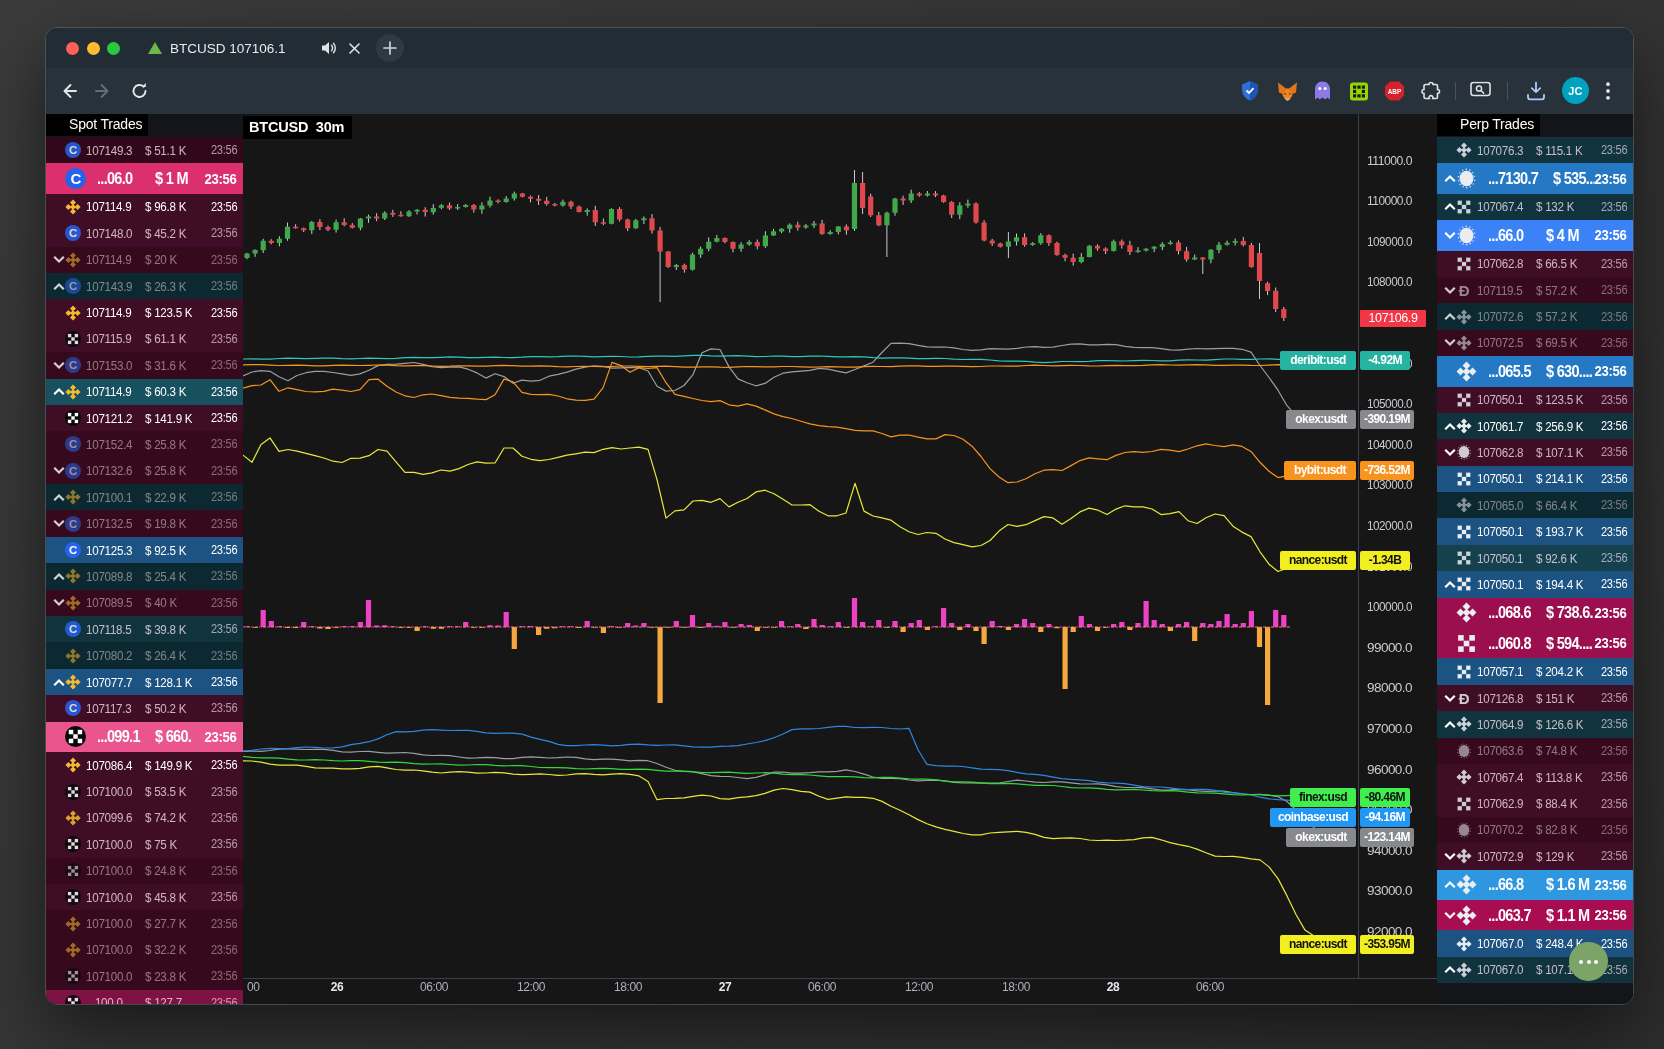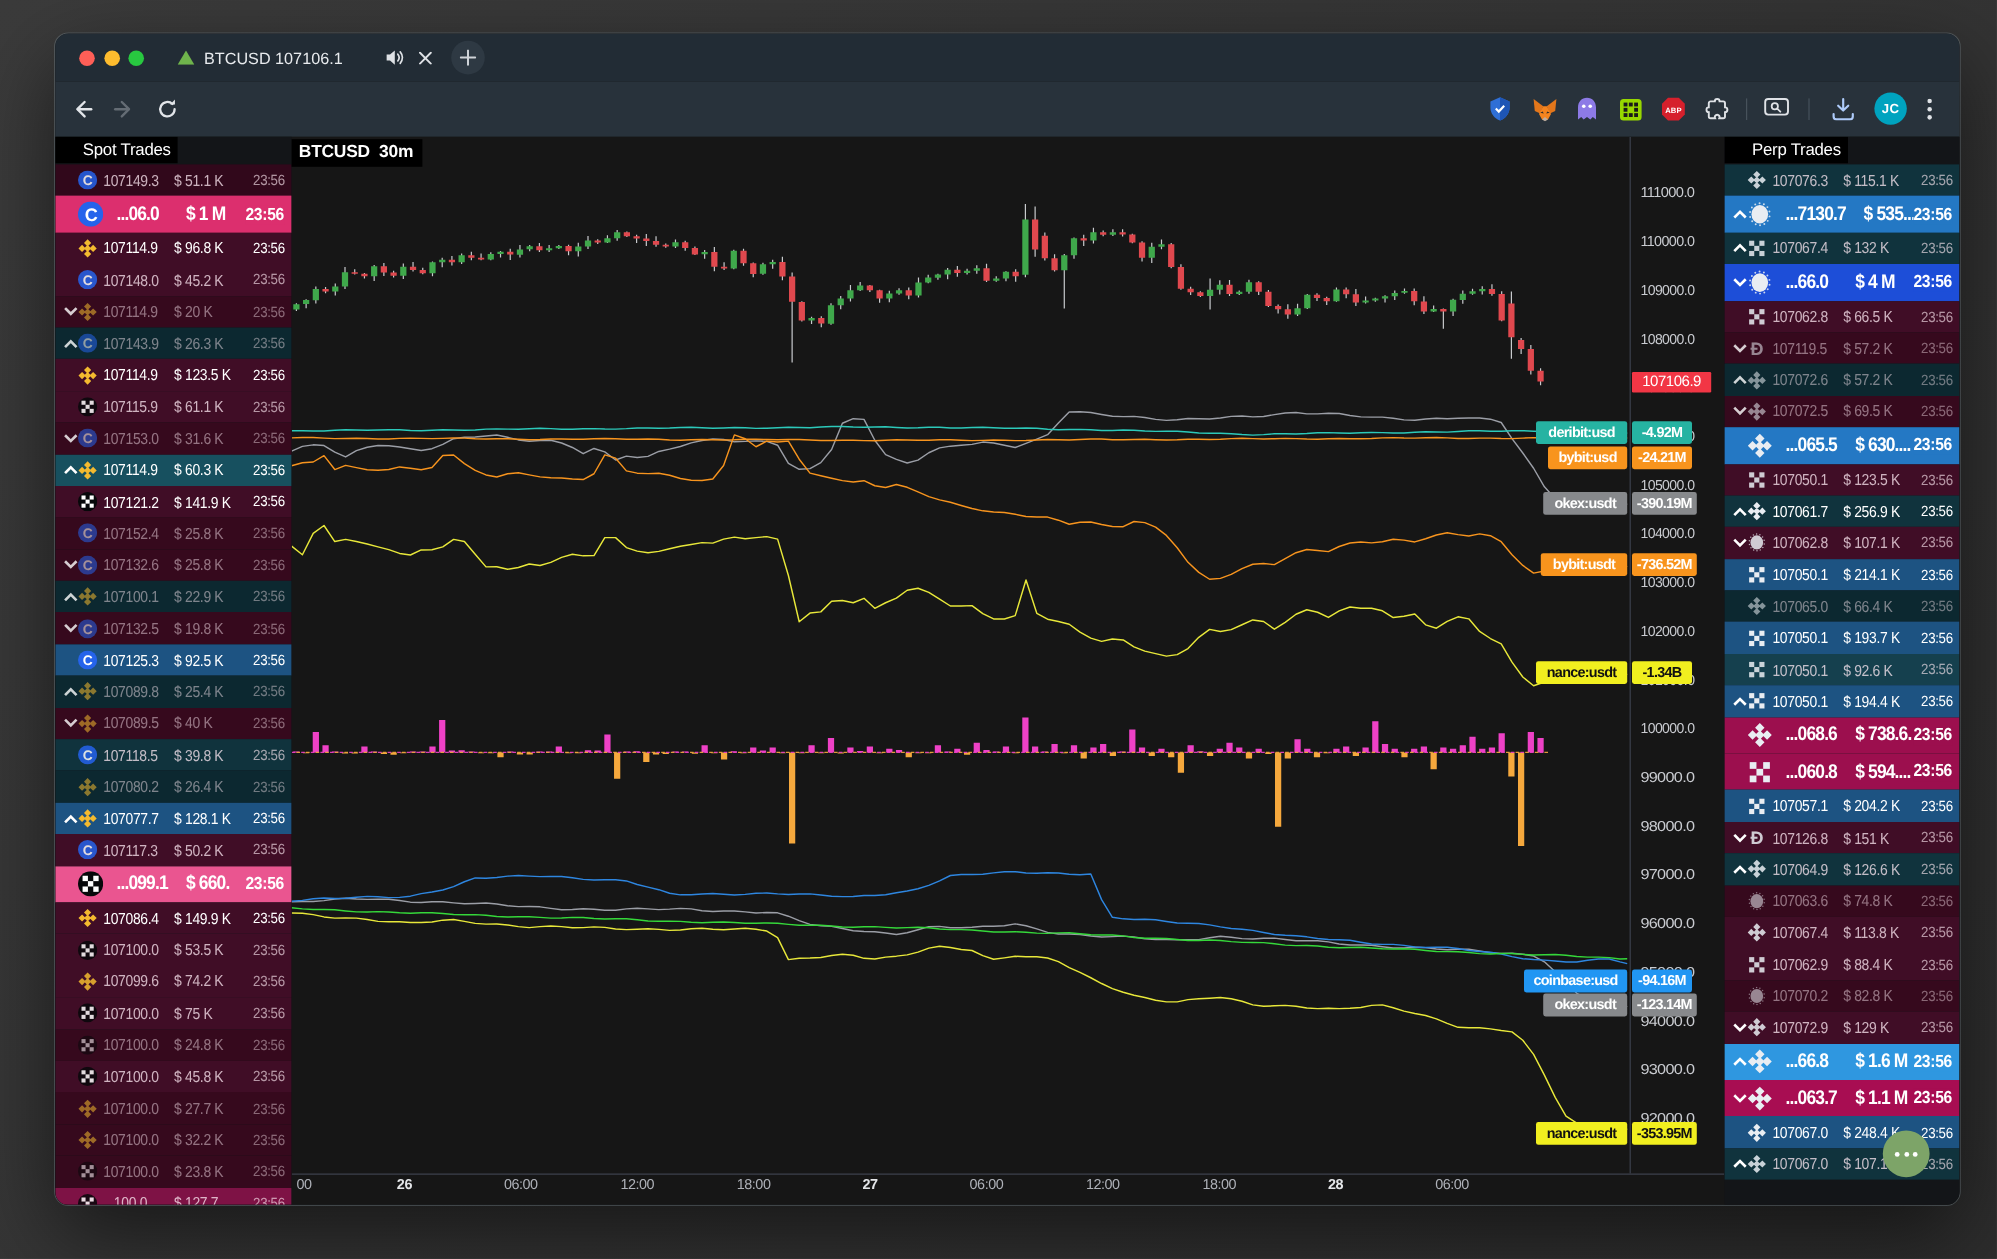--- a/index.html
+++ b/index.html
@@ -728,21 +728,21 @@
               <rect x="10.13" y="1.60" width="4.27" height="4.27" fill="#e9edf2"></rect>
               <rect x="5.87" y="5.87" width="4.27" height="4.27" fill="#e9edf2"></rect>
               <rect x="1.60" y="10.13" width="4.27" height="4.27" fill="#e9edf2"></rect>
               <rect x="10.13" y="10.13" width="4.27" height="4.27" fill="#e9edf2"></rect>
             </svg>
           </span>
           <span class="pr">107067.4</span>
           <span class="am">$ 132 K</span>
           <span class="tm">23:56</span>
         </div>
-        <div class="row big w" style="background:#1d4ed8;">
+        <div class="row big w" style="background:#3b82f6;">
           <span class="ch">
             <svg width="13" height="13" viewBox="0 0 12 12">
               <path d="M2 4 L6 8 L10 4" stroke="#fff" stroke-width="2.2" fill="none" stroke-linecap="square"></path>
             </svg>
           </span>
           <span class="ic">
             <svg width="21" height="21" viewBox="0 0 16 16">
               <ellipse cx="8" cy="8" rx="5.3" ry="5.9" fill="#e9edf2"></ellipse>
               <circle cx="14.17" cy="9.39" r="0.62" fill="#e9edf2" opacity="0.85"></circle>
               <circle cx="13.02" cy="12.23" r="0.62" fill="#e9edf2" opacity="0.85"></circle>
@@ -1196,35 +1196,35 @@
           </span>
           <span class="pr">107066.9</span>
           <span class="am">$ 69.1 K</span>
           <span class="tm">23:56</span>
         </div>
       </div>
 <div class="flag" style="top:237px">
         <span class="fn" style="background:#26b3a2;color:#fff;width:76px">deribit:usd</span>
         <span class="fv" style="background:#26b3a2;color:#fff">-4.92M</span>
       </div>
-      <div class="flag" style="top:258px">
-        <span class="fn" style="background:#f8941d;color:#fff;width:66px">bybit:usd</span>
-        <span class="fv" style="background:#f8941d;color:#fff">-24.21M</span>
-      </div>
       <div class="flag" style="top:296px">
         <span class="fn" style="background:#87898c;color:#fff;width:70px">okex:usdt</span>
         <span class="fv" style="background:#87898c;color:#fff">-390.19M</span>
       </div>
       <div class="flag" style="top:347px">
         <span class="fn" style="background:#f8941d;color:#fff;width:72px">bybit:usdt</span>
         <span class="fv" style="background:#f8941d;color:#fff">-736.52M</span>
       </div>
       <div class="flag" style="top:437px">
         <span class="fn" style="background:#f1ef1f;color:#111;width:76px">nance:usdt</span>
         <span class="fv" style="background:#f1ef1f;color:#111">-1.34B</span>
+      </div>
+      <div class="flag" style="top:674px">
+        <span class="fn" style="background:#40ee4e;color:#111;width:66px">finex:usd</span>
+        <span class="fv" style="background:#40ee4e;color:#111">-80.46M</span>
       </div>
       <div class="flag" style="top:694px">
         <span class="fn" style="background:#2196f3;color:#fff;width:86px">coinbase:usd</span>
         <span class="fv" style="background:#2196f3;color:#fff">-94.16M</span>
       </div>
       <div class="flag" style="top:714px">
         <span class="fn" style="background:#87898c;color:#fff;width:70px">okex:usdt</span>
         <span class="fv" style="background:#87898c;color:#fff">-123.14M</span>
       </div>
       <div class="flag" style="top:821px">

